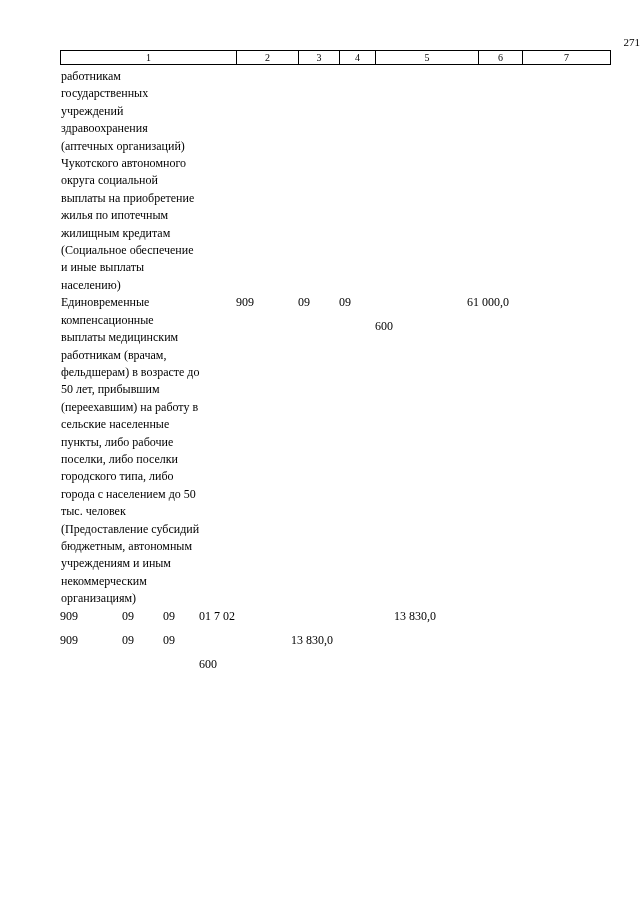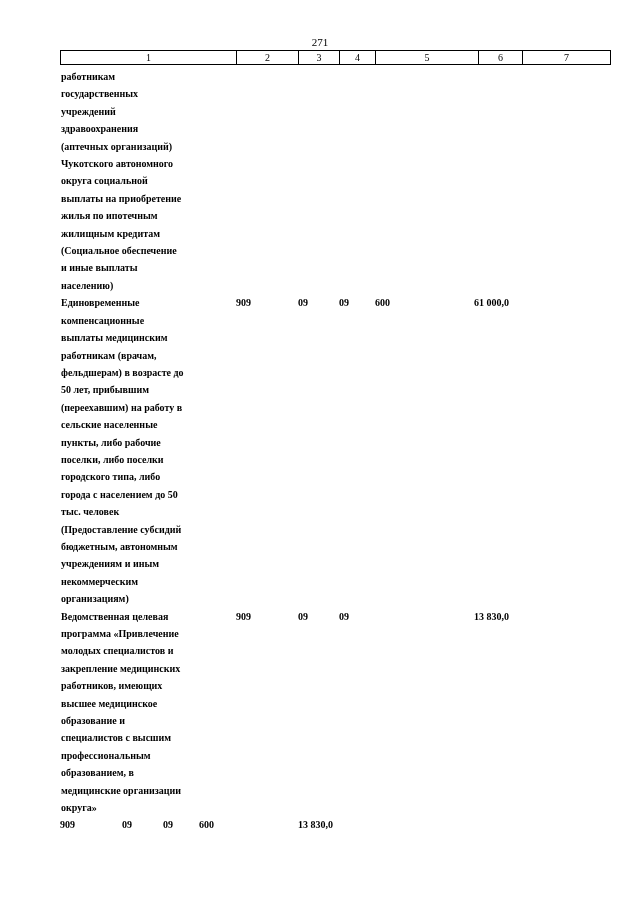--- a/index.html
+++ b/index.html
@@ -13,21 +13,21 @@
       position: relative;
       overflow: hidden;
       font-family: "Liberation Serif", "DejaVu Serif", serif;
       color: #000000;
     }
     .page-number {
       position: absolute;
       top: 36px;
       left: 0;
       width: 640px;
-      text-align: center;
+      text-align: right;
       font-size: 11px;
       line-height: 12px;
     }
     .header-table {
       position: absolute;
       top: 50px;
       left: 60px;
       width: 551px;
       height: 15px;
       border: 1px solid #000;
@@ -52,39 +52,38 @@
     .c7 { flex: 1; }
 
     .rows {
       position: absolute;
       top: 68px;
       left: 60px;
       width: 560px;
     }
     .row {
       display: flex;
-      font-size: 10px;
+      font-size: 12px;
       line-height: 17.4px;
-      font-weight: bold;
     }
     .cell-name {
       width: 176px;
       white-space: pre-line;
       box-sizing: border-box;
       padding-left: 1px;
     }
     .cell-code {
       box-sizing: border-box;
       white-space: nowrap;
     }
     .code-admin { width: 62px; padding-left: 0px; }
     .code-section { width: 41px; padding-left: 0px; }
     .code-subsection { width: 36px; padding-left: 0px; }
     .code-target { width: 103px; padding-left: 0px; }
-    .code-type { width: 44px; padding-left: 0px; }
+    .code-type { width: 44px; padding-left: 0px; margin-top: 24px; }
     .code-amount { width: 90px; text-align: right; }
   </style>
 </head>
 <body>
 
 <div class="page-number">271</div>
 
 <div class="header-table">
   <div class="header-cell c1">1</div>
   <div class="header-cell c2">2</div>
@@ -136,35 +135,24 @@
 учреждениям и иным
 некоммерческим
 организациям)</div>
     <div class="cell-code code-admin">909</div>
     <div class="cell-code code-section">09</div>
     <div class="cell-code code-subsection">09</div>
     <div class="cell-code code-type">600</div>
     <div class="cell-code code-amount">61 000,0</div>
   </div>
   <div class="row">
-    <div class="cell-name">Ведомственная целевая
-программа «Привлечение
-молодых специалистов и
-закрепление медицинских
-работников, имеющих
-высшее медицинское
-образование и
-специалистов с высшим
-профессиональным
-образованием, в
-медицинские организации
-округа»</div>
     <div class="cell-code code-admin">909</div>
     <div class="cell-code code-section">09</div>
     <div class="cell-code code-subsection">09</div>
+    <div class="cell-code code-target">01 7 02</div>
     <div class="cell-code code-type"></div>
     <div class="cell-code code-amount">13 830,0</div>
   </div>
   <div class="row">
     <div class="cell-code code-admin">909</div>
     <div class="cell-code code-section">09</div>
     <div class="cell-code code-subsection">09</div>
     <div class="cell-code code-type">600</div>
     <div class="cell-code code-amount">13 830,0</div>
   </div>

